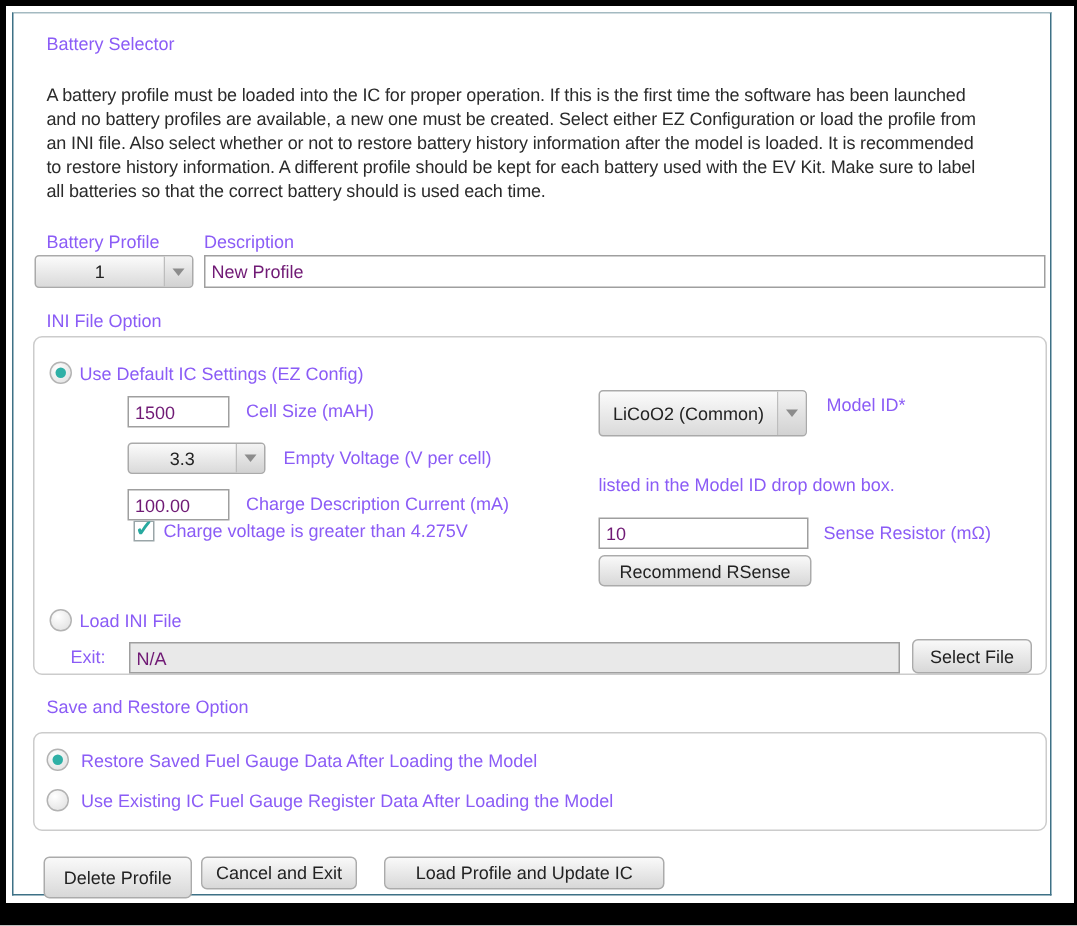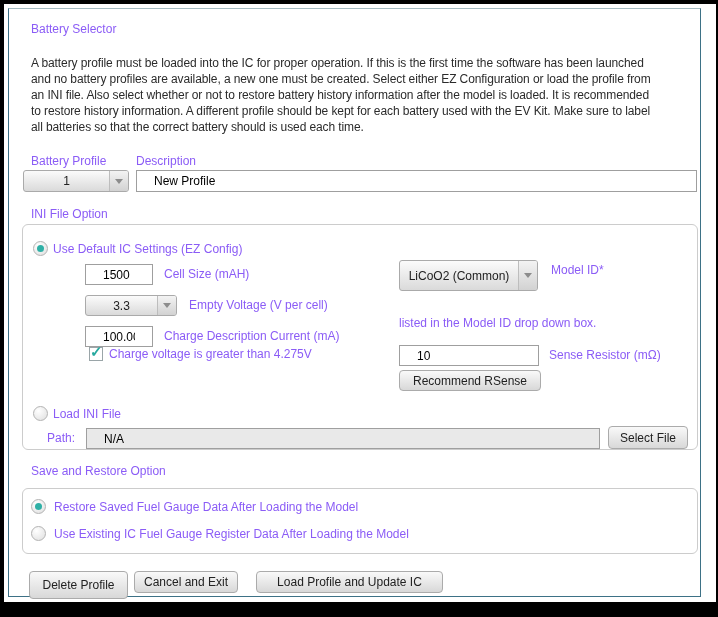--- a/index.html
+++ b/index.html
@@ -3,21 +3,21 @@
 <meta charset="utf-8">
 <style>
   html,body{margin:0;padding:0;background:#fff;}
   #canvas{position:relative;width:718px;height:617px;background:#000;font-family:"Liberation Sans",sans-serif;overflow:hidden;}
   #page{position:absolute;left:4px;top:4px;width:712px;height:598px;background:#ffffff;}
   #dialog{position:absolute;left:4px;top:4px;width:693px;height:589px;background:#fff;box-sizing:border-box;
           border:1px solid #3d7186;border-top-color:#a4bac1;}
   .lbl{position:absolute;font-size:12px;color:#8b5cf6;white-space:nowrap;}
   .para-line{position:absolute;font-size:12px;color:#2b2b2b;white-space:nowrap;letter-spacing:-0.1px;}
   .field{position:absolute;box-sizing:border-box;border:1px solid #9f9f9f;background:#fff;font-family:"Liberation Sans",sans-serif;
-         font-size:12px;color:#000000;padding:0 17px;outline:none;}
+         font-size:12px;color:#701a75;padding:0 4px;outline:none;}
   .field.readonly{background:#e9e9e9;}
   .groupbox{position:absolute;box-sizing:border-box;border:1px solid #cccccc;border-radius:6px;background:#fff;}
   .combo{position:absolute;box-sizing:border-box;border:1px solid #aaaaaa;border-radius:3px;
          background:linear-gradient(#fbfbfb,#dadada);display:flex;align-items:stretch;}
   .combo .val{flex:1;display:flex;align-items:center;justify-content:center;font-size:12px;color:#222;overflow:hidden;white-space:nowrap;}
   .combo .arrowbox{width:18px;border-left:1px solid #bdbdbd;display:flex;align-items:center;justify-content:center;
          background:linear-gradient(#f3f3f3,#d2d2d2);border-radius:0 2px 2px 0;}
   .tri{width:0;height:0;border-left:4px solid transparent;border-right:4px solid transparent;border-top:5px solid #8c8c8c;}
   .btn{position:absolute;box-sizing:border-box;border:1px solid #ababab;border-radius:4px;
        background:linear-gradient(#f9f9f9,#d8d8d8);font-size:12px;color:#222;display:flex;align-items:center;
@@ -90,21 +90,21 @@
       <div class="lbl" style="left:390px;top:307px;">listed in the Model ID drop down box.</div>
 
       <input class="field" style="left: 390px; top: 336px; width: 140px; height: 21px;" value="10">
       <div class="lbl" style="left:540px;top:339px;">Sense Resistor (mΩ)</div>
 
       <button class="btn" style="left:390px;top:361px;width:142px;height:21px;">Recommend RSense</button>
 
       <div class="radio" style="left:24px;top:397px;"></div>
       <div class="lbl" style="left:44px;top:398px;">Load INI File</div>
 
-      <div class="lbl" style="left:38px;top:422px;">Path:</div>
+      <div class="lbl" style="left:38px;top:422px;">Exit:</div>
       <input class="field readonly" style="left: 77px; top: 419px; width: 514px; height: 21px;" value="N/A">
       <button class="btn" style="left:599px;top:417px;width:80px;height:23px;">Select File</button>
 
       <div class="lbl" style="left:22px;top:455px;">Save and Restore Option</div>
       <div class="groupbox" style="left:13px;top:479px;width:676px;height:66px;"></div>
 
       <div class="radio sel" style="left:22px;top:490px;"></div>
       <div class="lbl" style="left:45px;top:491px;">Restore Saved Fuel Gauge Data After Loading the Model</div>
 
       <div class="radio" style="left:22px;top:517px;"></div>

